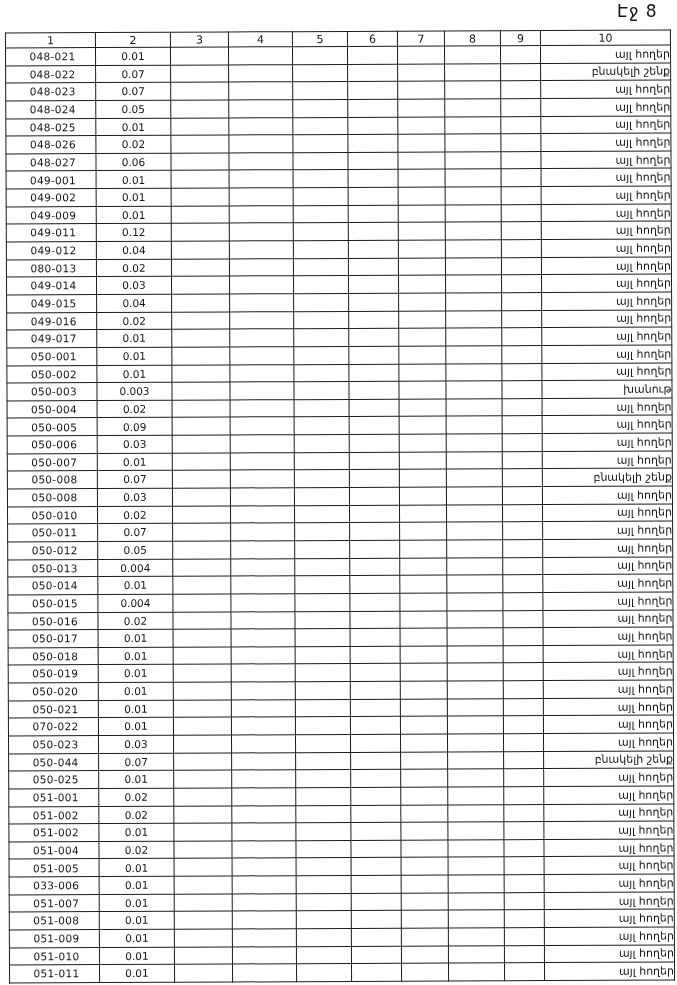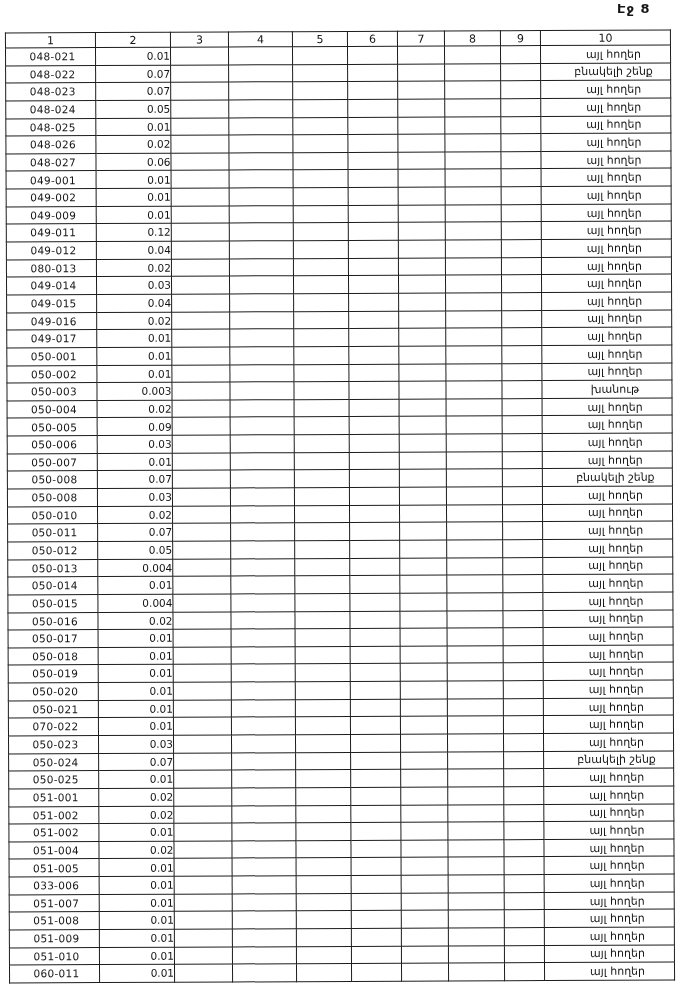--- a/index.html
+++ b/index.html
@@ -19,22 +19,22 @@
   .page {
     position: relative;
     width: 677px;
     height: 985px;
     background: #ffffff;
   }
   .page-label {
     position: absolute;
     top: 1px;
     left: 617px;
-    font-size: 13px;
-    font-weight: bold;
+    font-size: 17px;
+    font-weight: normal;
     letter-spacing: 1px;
     white-space: nowrap;
     text-align: center;
   }
   table.grid {
     position: absolute;
     left: 7px;
     top: 31px;
     width: 665px;
     height: 951px;
@@ -54,22 +54,22 @@
     height: 14px;
     font-size: 11px;
     font-weight: normal;
     text-align: center;
   }
   .grid td {
     font-size: 10.5px;
     line-height: 1;
   }
   td.c-code  { padding-left: 4px; text-align: center; letter-spacing: 0.3px; }
-  td.c-area  { text-align: right; }
-  td.c-use   { padding-left: 16px; text-align: center; font-size: 11px; }
+  td.c-area  { text-align: center; }
+  td.c-use   { padding-left: 16px; text-align: right; font-size: 11px; }
   td.c-empty { }
 </style>
 </head>
 <body>
 
 <div class="page">
 
   <div class="page-label">Էջ 8</div>
 
   <table class="grid">
@@ -625,21 +625,21 @@
           <td class="c-empty"></td>
           <td class="c-empty"></td>
           <td class="c-empty"></td>
           <td class="c-empty"></td>
           <td class="c-empty"></td>
           <td class="c-empty"></td>
           <td class="c-use">այլ հողեր</td>
         </tr>
 
         <tr>
-          <td class="c-code">050-024</td>
+          <td class="c-code">050-044</td>
           <td class="c-area">0.07</td>
           <td class="c-empty"></td>
           <td class="c-empty"></td>
           <td class="c-empty"></td>
           <td class="c-empty"></td>
           <td class="c-empty"></td>
           <td class="c-empty"></td>
           <td class="c-empty"></td>
           <td class="c-use">բնակելի շենք</td>
         </tr>
@@ -781,21 +781,21 @@
           <td class="c-empty"></td>
           <td class="c-empty"></td>
           <td class="c-empty"></td>
           <td class="c-empty"></td>
           <td class="c-empty"></td>
           <td class="c-empty"></td>
           <td class="c-use">այլ հողեր</td>
         </tr>
 
         <tr>
-          <td class="c-code">060-011</td>
+          <td class="c-code">051-011</td>
           <td class="c-area">0.01</td>
           <td class="c-empty"></td>
           <td class="c-empty"></td>
           <td class="c-empty"></td>
           <td class="c-empty"></td>
           <td class="c-empty"></td>
           <td class="c-empty"></td>
           <td class="c-empty"></td>
           <td class="c-use">այլ հողեր</td>
         </tr>

